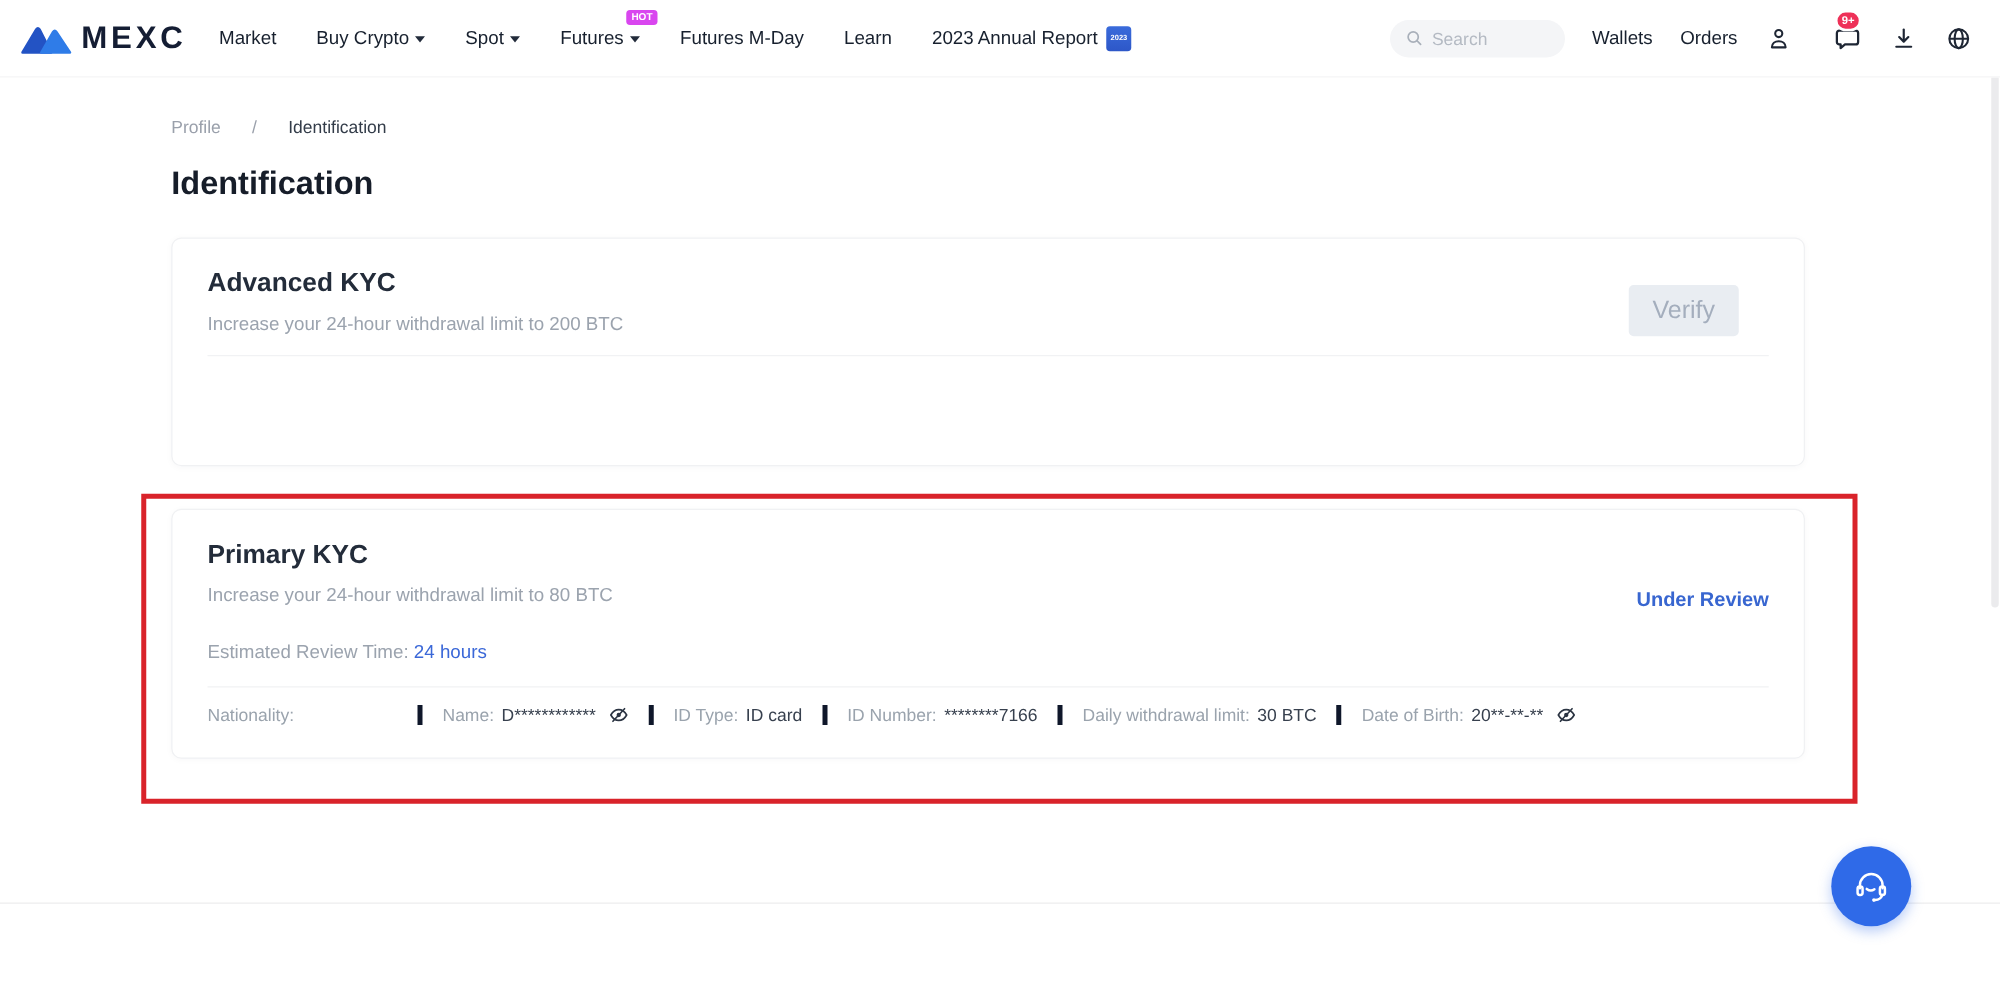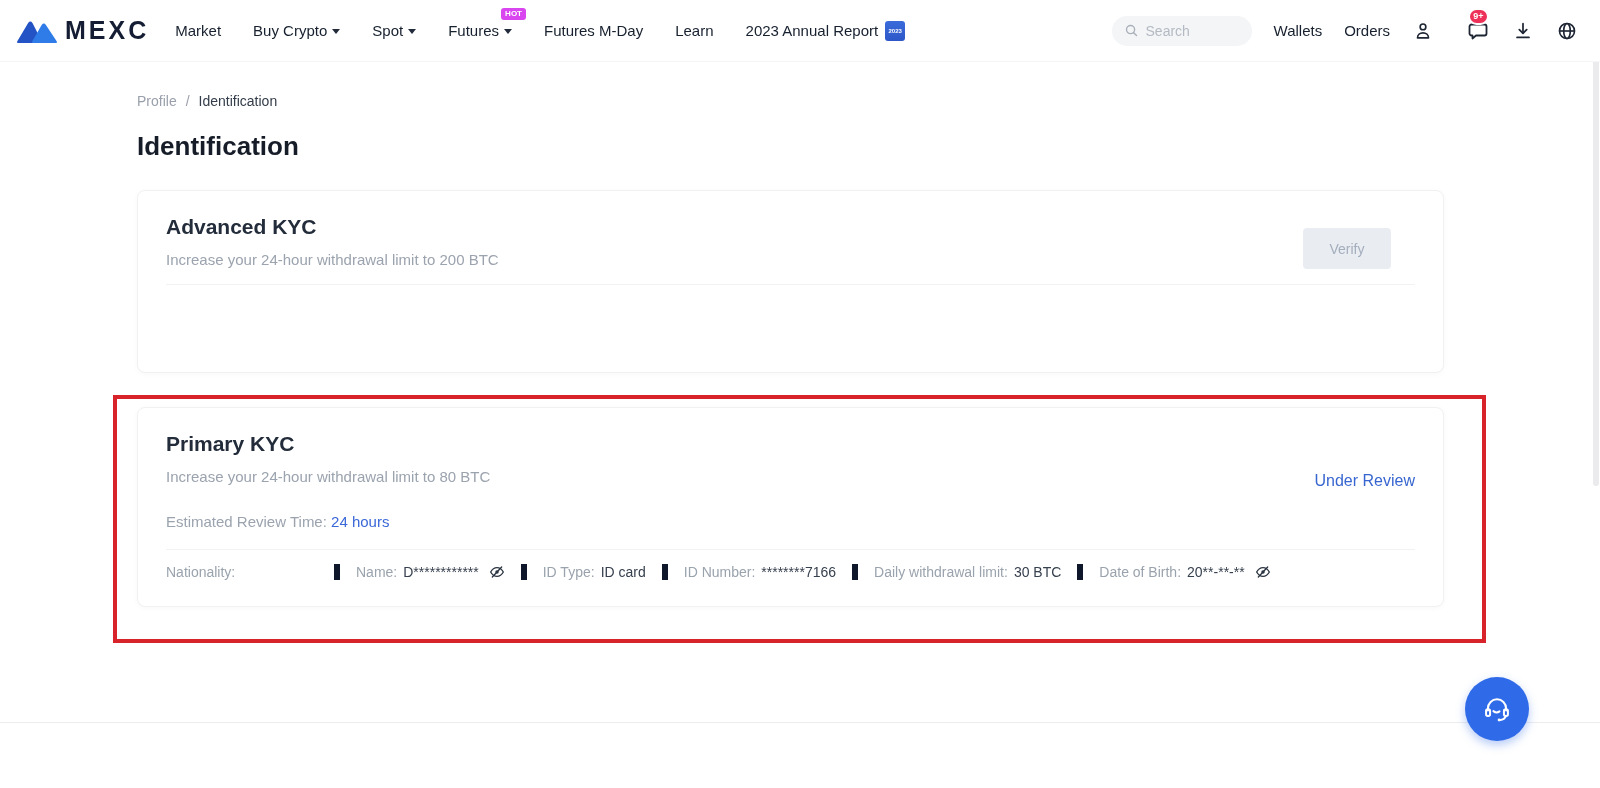--- a/index.html
+++ b/index.html
@@ -26,46 +26,46 @@
   .header-right { margin-left:auto; display:flex; align-items:center; gap:22px; }
   .search-box { width:140px; height:30px; background:#f4f5f7; border-radius:15px;
                 display:flex; align-items:center; gap:7px; padding:0 12px; color:#b4bac3; font-size:14px;text-align:right; }
   .hdr-link { font-size:15px; font-weight:500; color:#17202e; cursor:pointer; white-space:nowrap; }
   .icon-btn { position:relative; display:flex; align-items:center; justify-content:center; cursor:pointer; }
   .count-badge { position:absolute; top:-11px; left:2px; min-width:21px; height:17px; border-radius:9px;
                  background:#ee3158; border:2px solid #fff; color:#fff; font-size:9px; font-weight:700;
                  display:flex; align-items:center; justify-content:center; padding:0 3px; }
 
   
-  .breadcrumb { position:absolute; left:137px; top:93px; font-size:14px; color:#9aa0ab; display:flex; gap:9px; }
+  .breadcrumb { position:absolute; left:137px; top:93px; font-size:14px; color:#9aa0ab; display:flex; gap:25px; }
   .breadcrumb .current { color:#333c49; }
   .breadcrumb a { cursor:pointer; }
   .page-title { position:absolute; left:137px; top:131px; font-size:26px; font-weight:700; color:#161d29; }
 
   .card { position:absolute; left:137px; width:1307px; background:#fff;
           border:1px solid #f0f1f3; border-radius:8px;
           box-shadow:0 1px 6px rgba(20,30,50,0.03); padding:0 28px; }
   .card-advanced { top:190px; height:183px; }
   .card-primary  { top:407px; height:200px; }
   .card h2 { font-size:21px; font-weight:600; color:#232c3a; padding-top:24px; }
   .card .sub { margin-top:12px; font-size:15px; color:#9ba3ae; }
   .rule { margin-top:16px; border-top:1px solid #f1f2f4; }
   .req-list { margin-top:12px; list-style:none; }
   .req-list li { font-size:15px; color:#9ba3ae; line-height:24px; display:flex; align-items:center; gap:7px; }
   .req-list li::before { content:""; width:3px; height:3px; border-radius:50%; background:#9ba3ae; flex:0 0 auto; }
   .verify-btn { position:absolute; top:37px; right:52px; width:88px; height:41px;
-                background:#e9edf2; color:#a4aebd; font-size:14px; border:none; border-radius:4px;
+                background:#e9edf2; color:#a4aebd; font-size:20px; border:none; border-radius:4px;
                 font-family:inherit; cursor:not-allowed; }
   .review-time { margin-top:28px; font-size:15px; color:#9ba3ae; }
   .review-time .val { color:#3b68d8; }
-  .status-link { position:absolute; top:64px; right:28px; font-size:16px; font-weight:400; color:#3866d0; cursor:pointer; }
+  .status-link { position:absolute; top:64px; right:28px; font-size:16px; font-weight:700; color:#3866d0; cursor:pointer; }
 
   .details { margin-top:19px; border-top:1px solid #f1f2f4; padding-top:14px;
              display:flex; align-items:center; font-size:14px; color:#9aa3ad; }
-  .detail { display:flex; align-items:center; gap:6px; padding:0 16px; border-left:6px solid #0f172a; white-space:nowrap; }
+  .detail { display:flex; align-items:center; gap:6px; padding:0 16px; border-left:4px solid #0f172a; white-space:nowrap; }
   .detail:first-child { border-left:none; padding-left:0; min-width:168px; }
   .detail .label { color:#9aa3ad; }
   .detail .value { color:#37404e; }
   .eye { display:inline-flex; margin-left:4px; cursor:pointer; }
 
   
   .highlight-box { position:absolute; left:113px; top:395px; width:1373px; height:248px;
                    border:4px solid #d9232a; z-index:8; pointer-events:none; }
 
   .footer-rule { position:absolute; left:0; top:722px; width:1600px; border-top:1px solid #ededee; }

